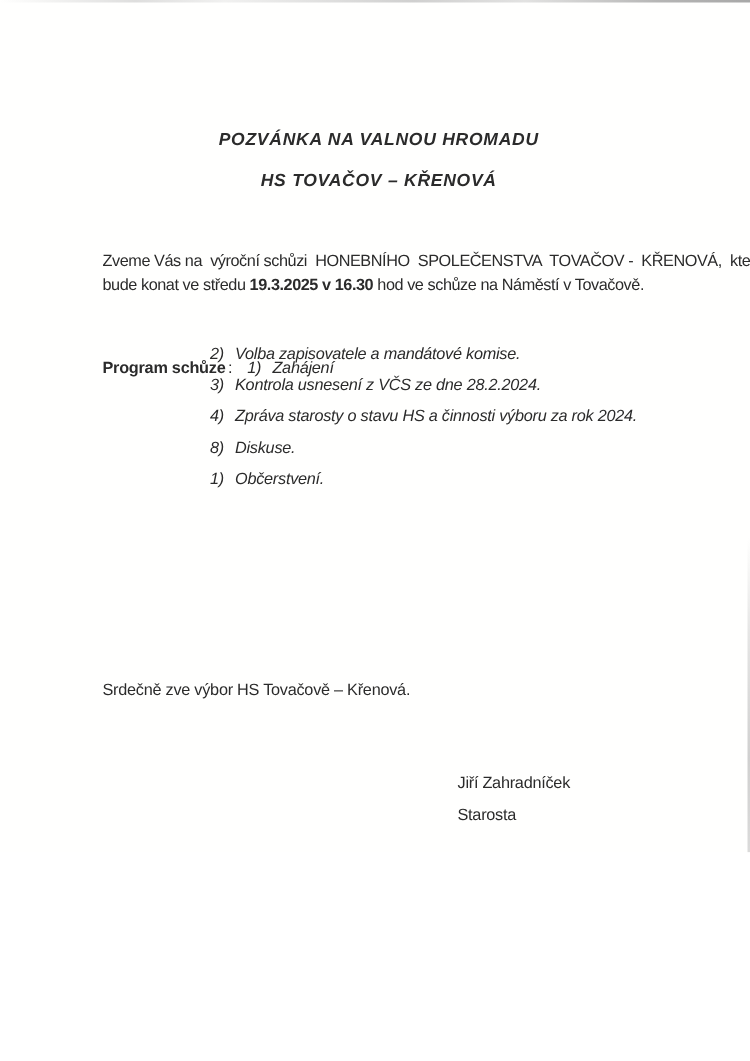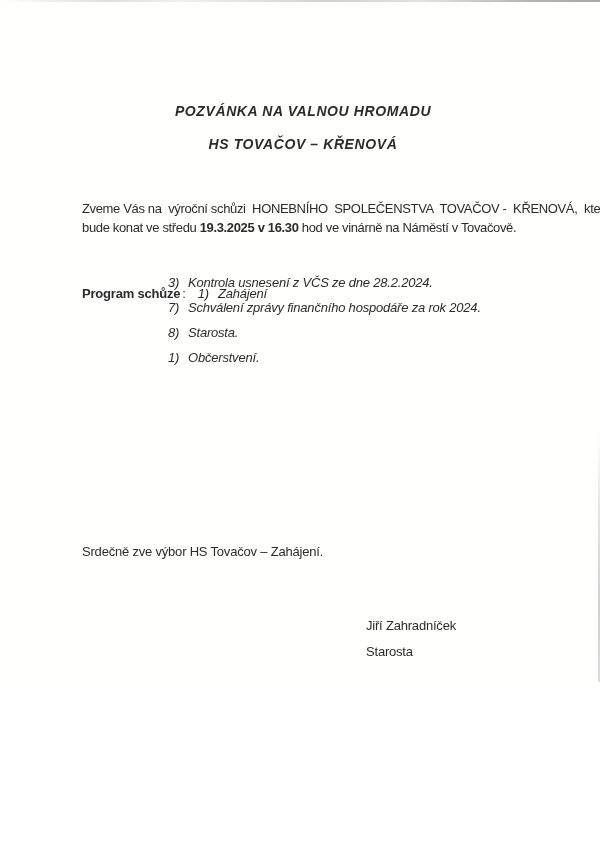--- a/index.html
+++ b/index.html
@@ -135,32 +135,33 @@
 
   <div class="scan-edge-top"></div>
   <div class="scan-edge-right"></div>
 
   <div class="title-line title-1">POZVÁNKA NA VALNOU HROMADU</div>
 
   <div class="title-line title-2">HS TOVAČOV – KŘENOVÁ</div>
 
   <div class="intro">
     <div class="line">Zveme Vás na  výroční schůzi  HONEBNÍHO  SPOLEČENSTVA  TOVAČOV -  KŘENOVÁ,  která se</div>
-    <div class="line"><span>bude konat ve středu </span><span class="bold">19.3.2025 v 16.30</span><span> hod ve vinárně na Náměstí v Tovačově.</span></div>
+    <div class="line"><span>bude konat ve středu </span><span class="bold">19.3.2025 v 16.30</span><span> hod ve schůze na Náměstí v Tovačově.</span></div>
   </div>
 
   <div class="program-row"><span class="program-label">Program schůze</span><span class="program-colon">:</span><span class="item-first-num">1)</span><span class="item-first-text">Zahájení</span></div>
 
   <ul class="program-list">
+    <li class="item"><span class="item-num">2)</span><span>Volba zapisovatele a mandátové komise.</span></li>
     <li class="item"><span class="item-num">3)</span><span>Kontrola usnesení z VČS ze dne 28.2.2024.</span></li>
-    <li class="item"><span class="item-num">7)</span><span>Schválení zprávy finančního hospodáře za rok 2024.</span></li>
-    <li class="item"><span class="item-num">8)</span><span>Starosta.</span></li>
+    <li class="item"><span class="item-num">4)</span><span>Zpráva starosty o stavu HS a činnosti výboru za rok 2024.</span></li>
+    <li class="item"><span class="item-num">8)</span><span>Diskuse.</span></li>
     <li class="item"><span class="item-num">1)</span><span>Občerstvení.</span></li>
   </ul>
 
-  <div class="closing">Srdečně zve výbor HS Tovačov – Zahájení.</div>
+  <div class="closing">Srdečně zve výbor HS Tovačově – Křenová.</div>
 
   <div class="signature">
     <div class="sig-line">Jiří Zahradníček</div>
     <div class="sig-line">Starosta</div>
   </div>
 
 </div>
 
 </body></html>

